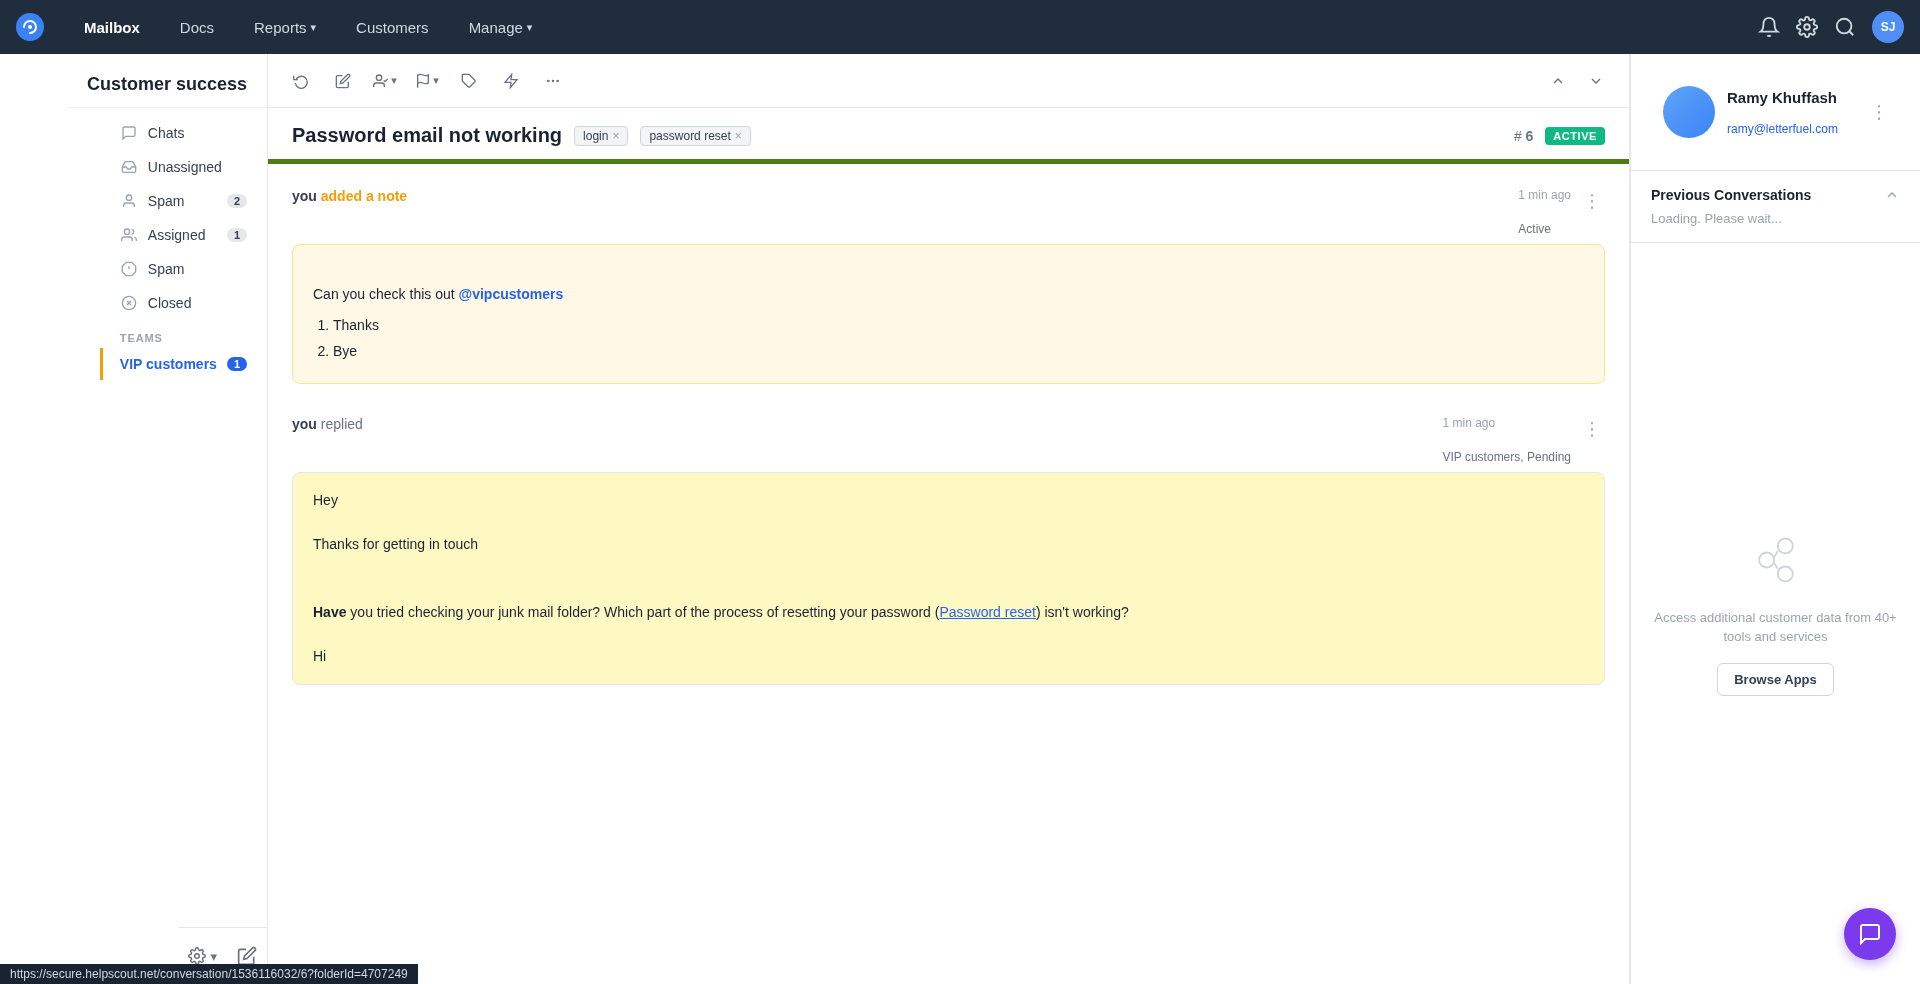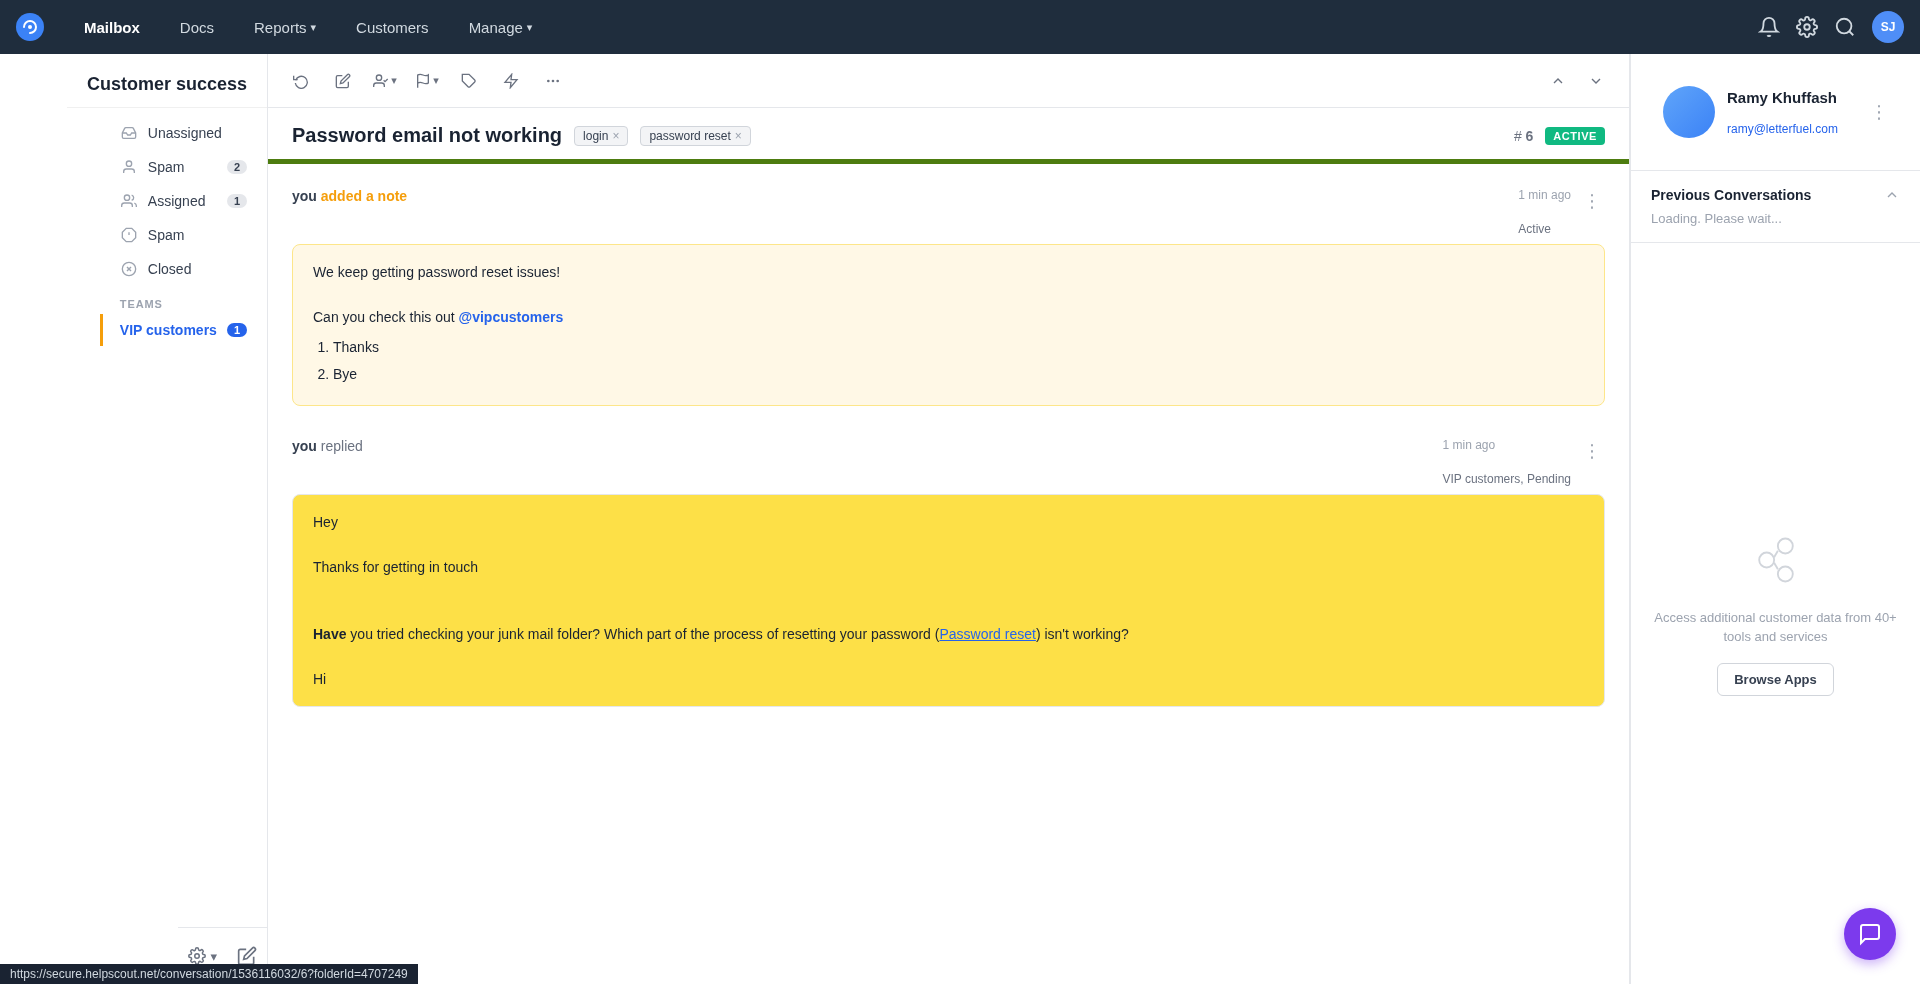--- a/index.html
+++ b/index.html
@@ -237,21 +237,21 @@
     .message-content {
       background: #fff8e6;
       border: 1px solid #fde68a;
       border-radius: 8px;
       padding: 16px 20px;
       font-size: 14px;
       color: #1a2332;
       line-height: 1.6;
     }
     .message-content.reply-content {
-      background: #fde047;
+      background: #fef9c3;
       border: 1px solid #e5e7eb;
     }
     .message-content ol {
       padding-left: 20px;
       margin-top: 8px;
     }
     .message-content ol li { margin-bottom: 4px; }
     .mention { color: #2563eb; font-weight: 600; }
     .link { color: #2563eb; text-decoration: underline; cursor: pointer; }
     .bold { font-weight: 700; }
@@ -425,20 +425,28 @@
     <div class="avatar-circle">SJ</div>
   </div>
 </nav>
 
 <div class="main-layout">
 
   <aside class="sidebar">
     <div class="sidebar-header">Customer success</div>
     <nav class="sidebar-nav">
 
+      <div class="sidebar-item">
+        <span class="item-icon">
+          <svg width="16" height="16" viewBox="0 0 24 24" fill="none" stroke="currentColor" stroke-width="2">
+            <path d="M21 15a2 2 0 0 1-2 2H7l-4 4V5a2 2 0 0 1 2-2h14a2 2 0 0 1 2 2z"></path>
+          </svg>
+        </span>
+        <span>Chats</span>
+      </div>
 
       <div class="sidebar-item">
         <span class="item-icon">
           <svg width="16" height="16" viewBox="0 0 24 24" fill="none" stroke="currentColor" stroke-width="2">
             <polyline points="22 12 16 12 14 15 10 15 8 12 2 12"></polyline>
             <path d="M5.45 5.11L2 12v6a2 2 0 0 0 2 2h16a2 2 0 0 0 2-2v-6l-3.45-6.89A2 2 0 0 0 16.76 4H7.24a2 2 0 0 0-1.79 1.11z"></path>
           </svg>
         </span>
         <span>Unassigned</span>
       </div>
@@ -599,21 +607,20 @@
           </div>
           <div style="display:flex;align-items:flex-start;gap:8px;">
             <div class="message-time-col">
               <span class="message-time">1 min ago</span>
               <span class="message-status">Active</span>
             </div>
             <div class="message-more-btn">⋮</div>
           </div>
         </div>
         <div class="message-content">
-          <p>We keep getting password reset issues!</p>
           <br>
           <p>Can you check this out <span class="mention">@vipcustomers</span></p>
           <ol>
             <li>Thanks</li>
             <li>Bye</li>
           </ol>
         </div>
       </div>
 
       <div class="message-block">

